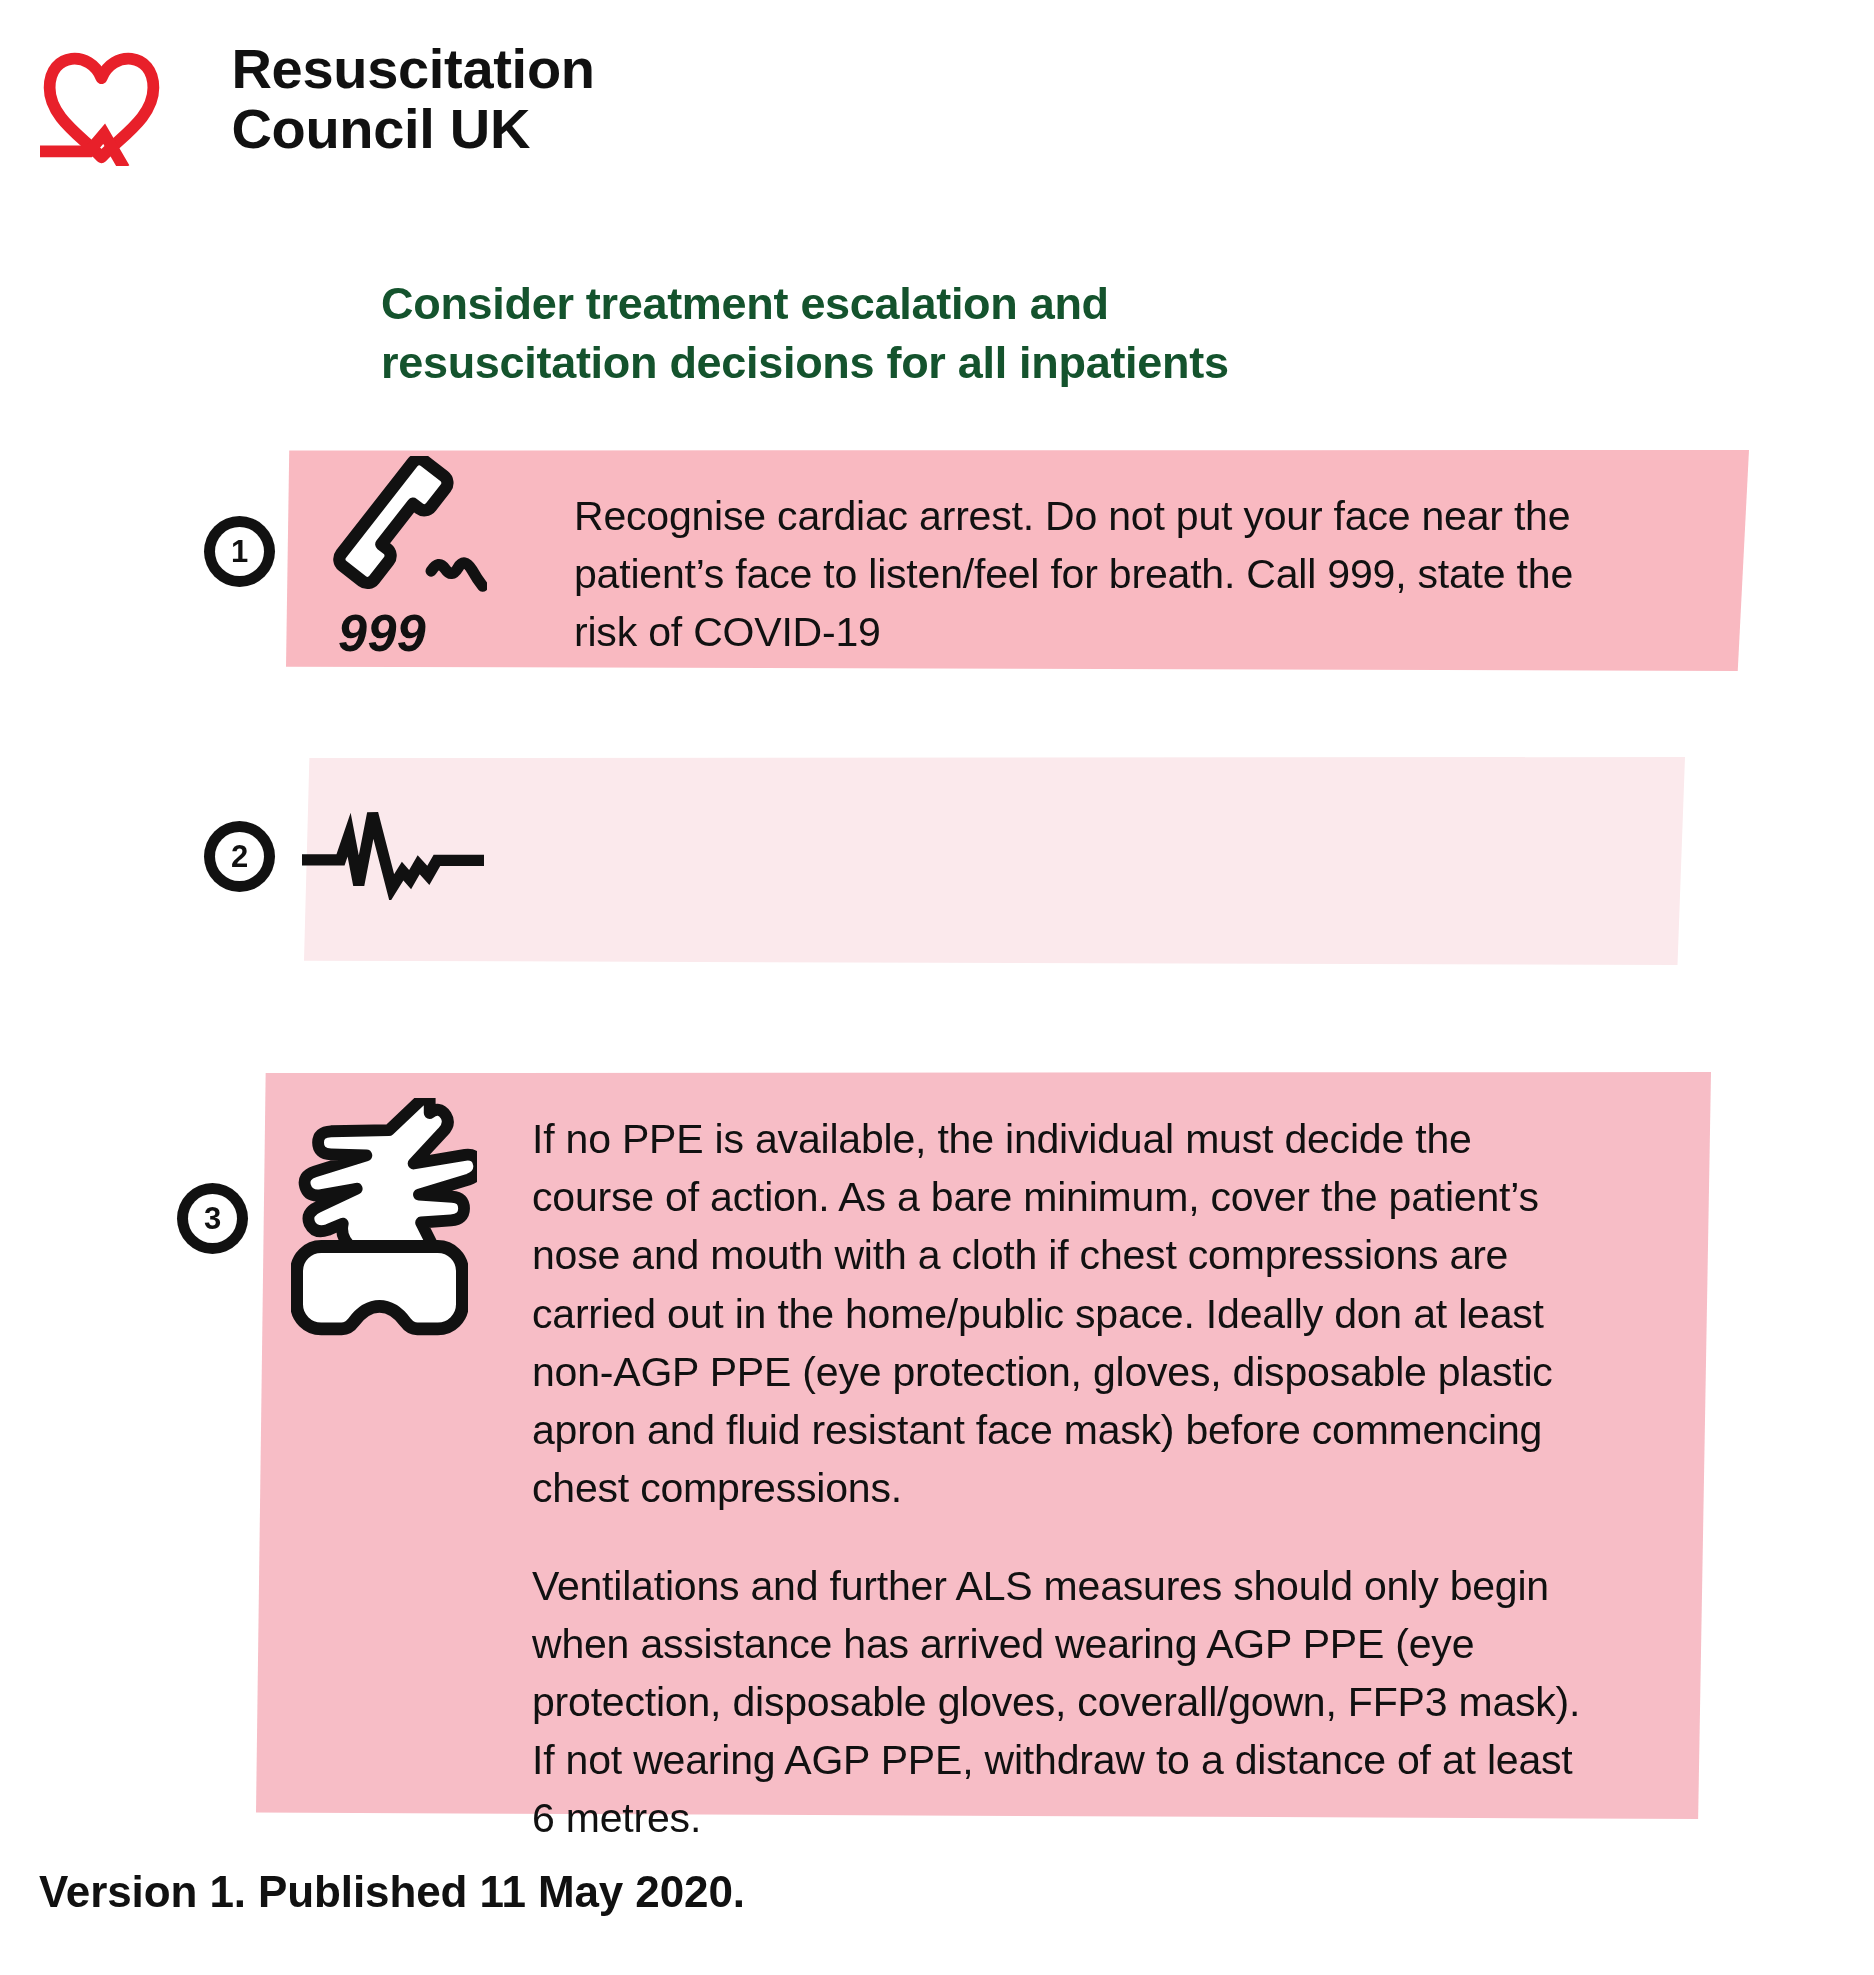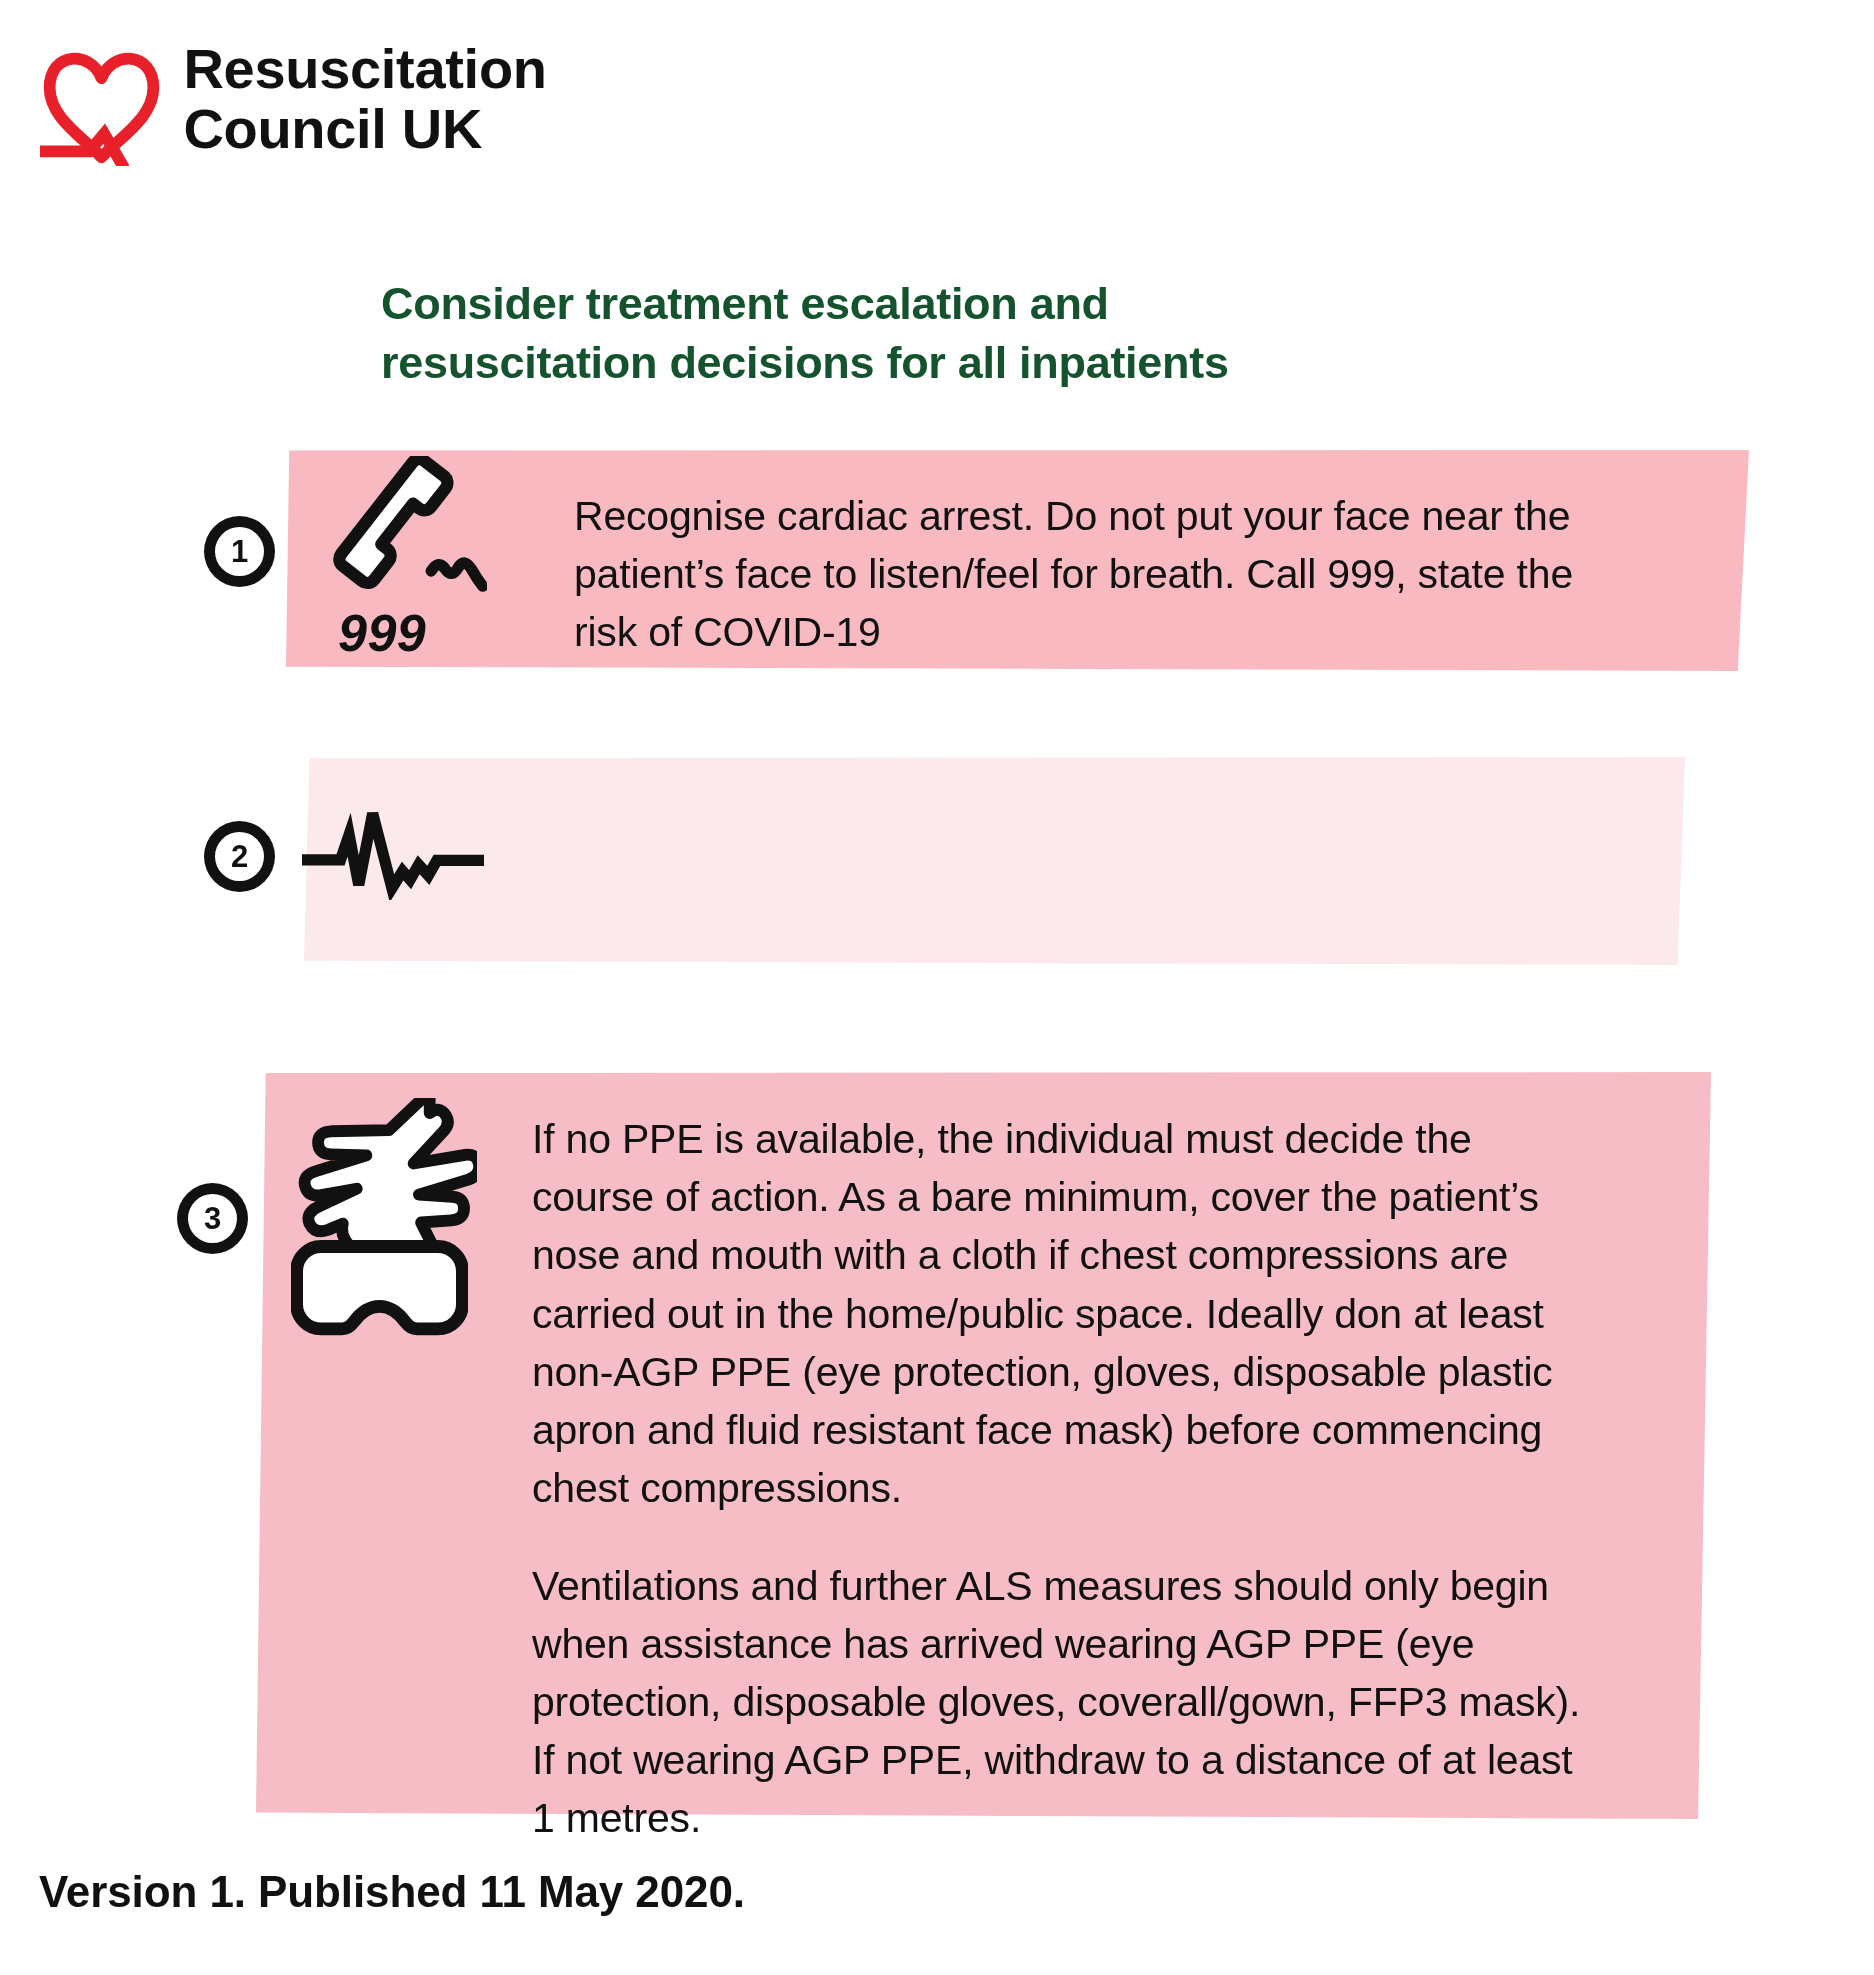--- a/index.html
+++ b/index.html
@@ -21,20 +21,21 @@
     top: 0; left: 0;
     width: 1874px;
     height: 225px;
   }
   .logo-block {
     position: absolute;
     left: 40px;
     top: 32px;
     display: flex;
     align-items: center;
+    gap: 48px;
   }
   .logo-mark {
     width: 123px;
     height: 134px;
     flex: 0 0 auto;
   }
   .logo-wordmark {
     margin-left: 20.4px;
     font-size: 56px;
     font-weight: bold;
@@ -232,18 +233,18 @@
   </div>
 
   <div class="icon-wrap" style="left:114px; top:171px; width:177px; height:107px;">
     <svg viewBox="0 0 330 200" width="177" height="107">
       <path d="M56 14 H274 a46 46 0 0 1 46 46 v62 a46 46 0 0 1 -46 46 H236 a28 28 0 0 1 -22 -12 q-22 -30 -49 -30 q-27 0 -49 30 a28 28 0 0 1 -22 12 H56 a46 46 0 0 1 -46 -46 V60 a46 46 0 0 1 46 -46 z" fill="#ffffff" stroke="#111111" stroke-width="24" stroke-linejoin="round"></path>
     </svg>
   </div>
 
   <div class="body-text" style="left:339px; top:26px; width:1089px;">
     <p>If no PPE is available, the individual must decide the course of action. As a bare minimum, cover the patient’s nose and mouth with a cloth if chest compressions are carried out in the home/public space.  Ideally don at least non-AGP PPE (eye protection, gloves, disposable plastic apron and fluid resistant face mask) before commencing chest compressions.</p>
-    <p>Ventilations and further ALS measures should only begin when assistance has arrived wearing AGP PPE (eye protection, disposable gloves, coverall/gown, FFP3 mask). If not wearing AGP PPE, withdraw to a distance of at least 1 metres.</p>
+    <p>Ventilations and further ALS measures should only begin when assistance has arrived wearing AGP PPE (eye protection, disposable gloves, coverall/gown, FFP3 mask). If not wearing AGP PPE, withdraw to a distance of at least 6 metres.</p>
   </div>
 </div>
 
 <div class="footer">Version 1. Published 11 May 2020.</div>
 
 
 </body></html>

